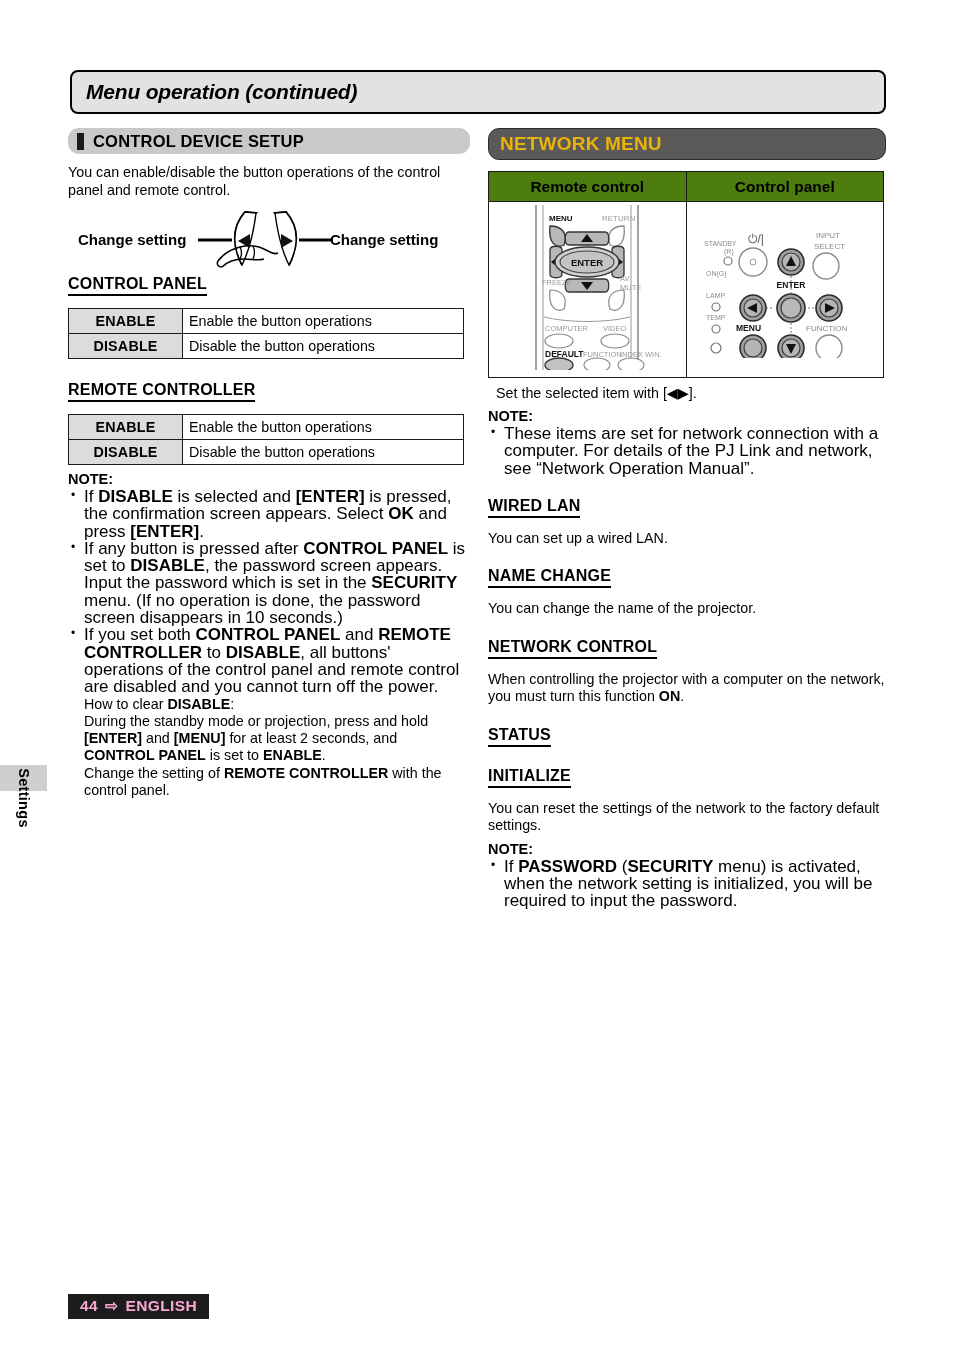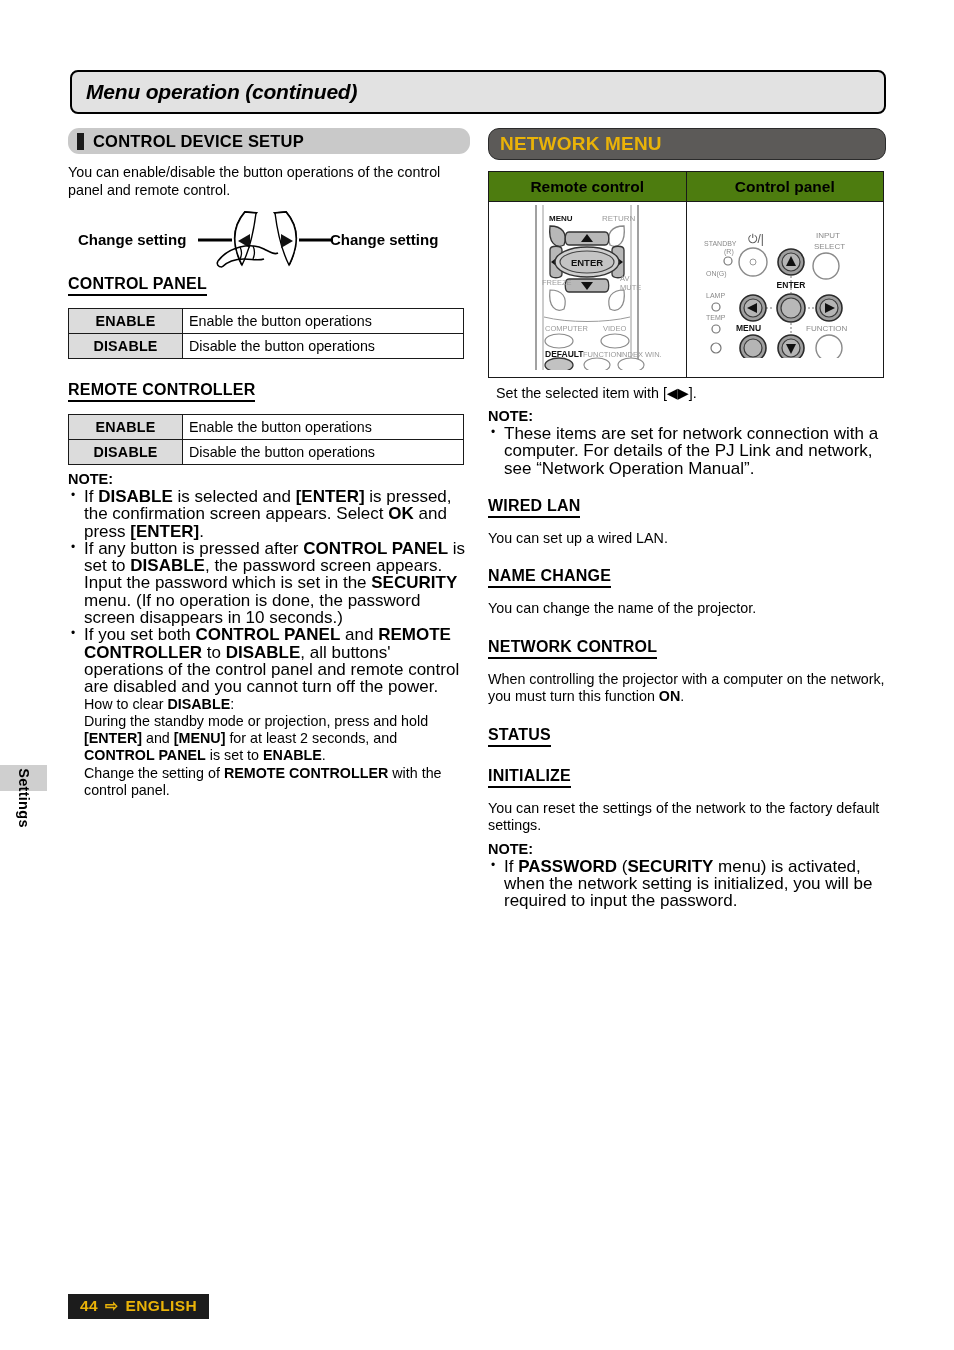--- a/index.html
+++ b/index.html
@@ -236,21 +236,21 @@
     transform-origin: center center;
     white-space: nowrap;
   }
 
   
   .footer-badge {
     position: absolute;
     left: 68px;
     top: 1294px;
     background: #1c1c1c;
-    color: #eab308;
+    color: #f9a8d4;
     font-size: 15.5px;
     font-weight: bold;
     padding: 3px 12px 4px 12px;
     letter-spacing: 0.4px;
     display: inline-flex;
     align-items: center;
     gap: 7px;
   }
 </style>
 </head>

